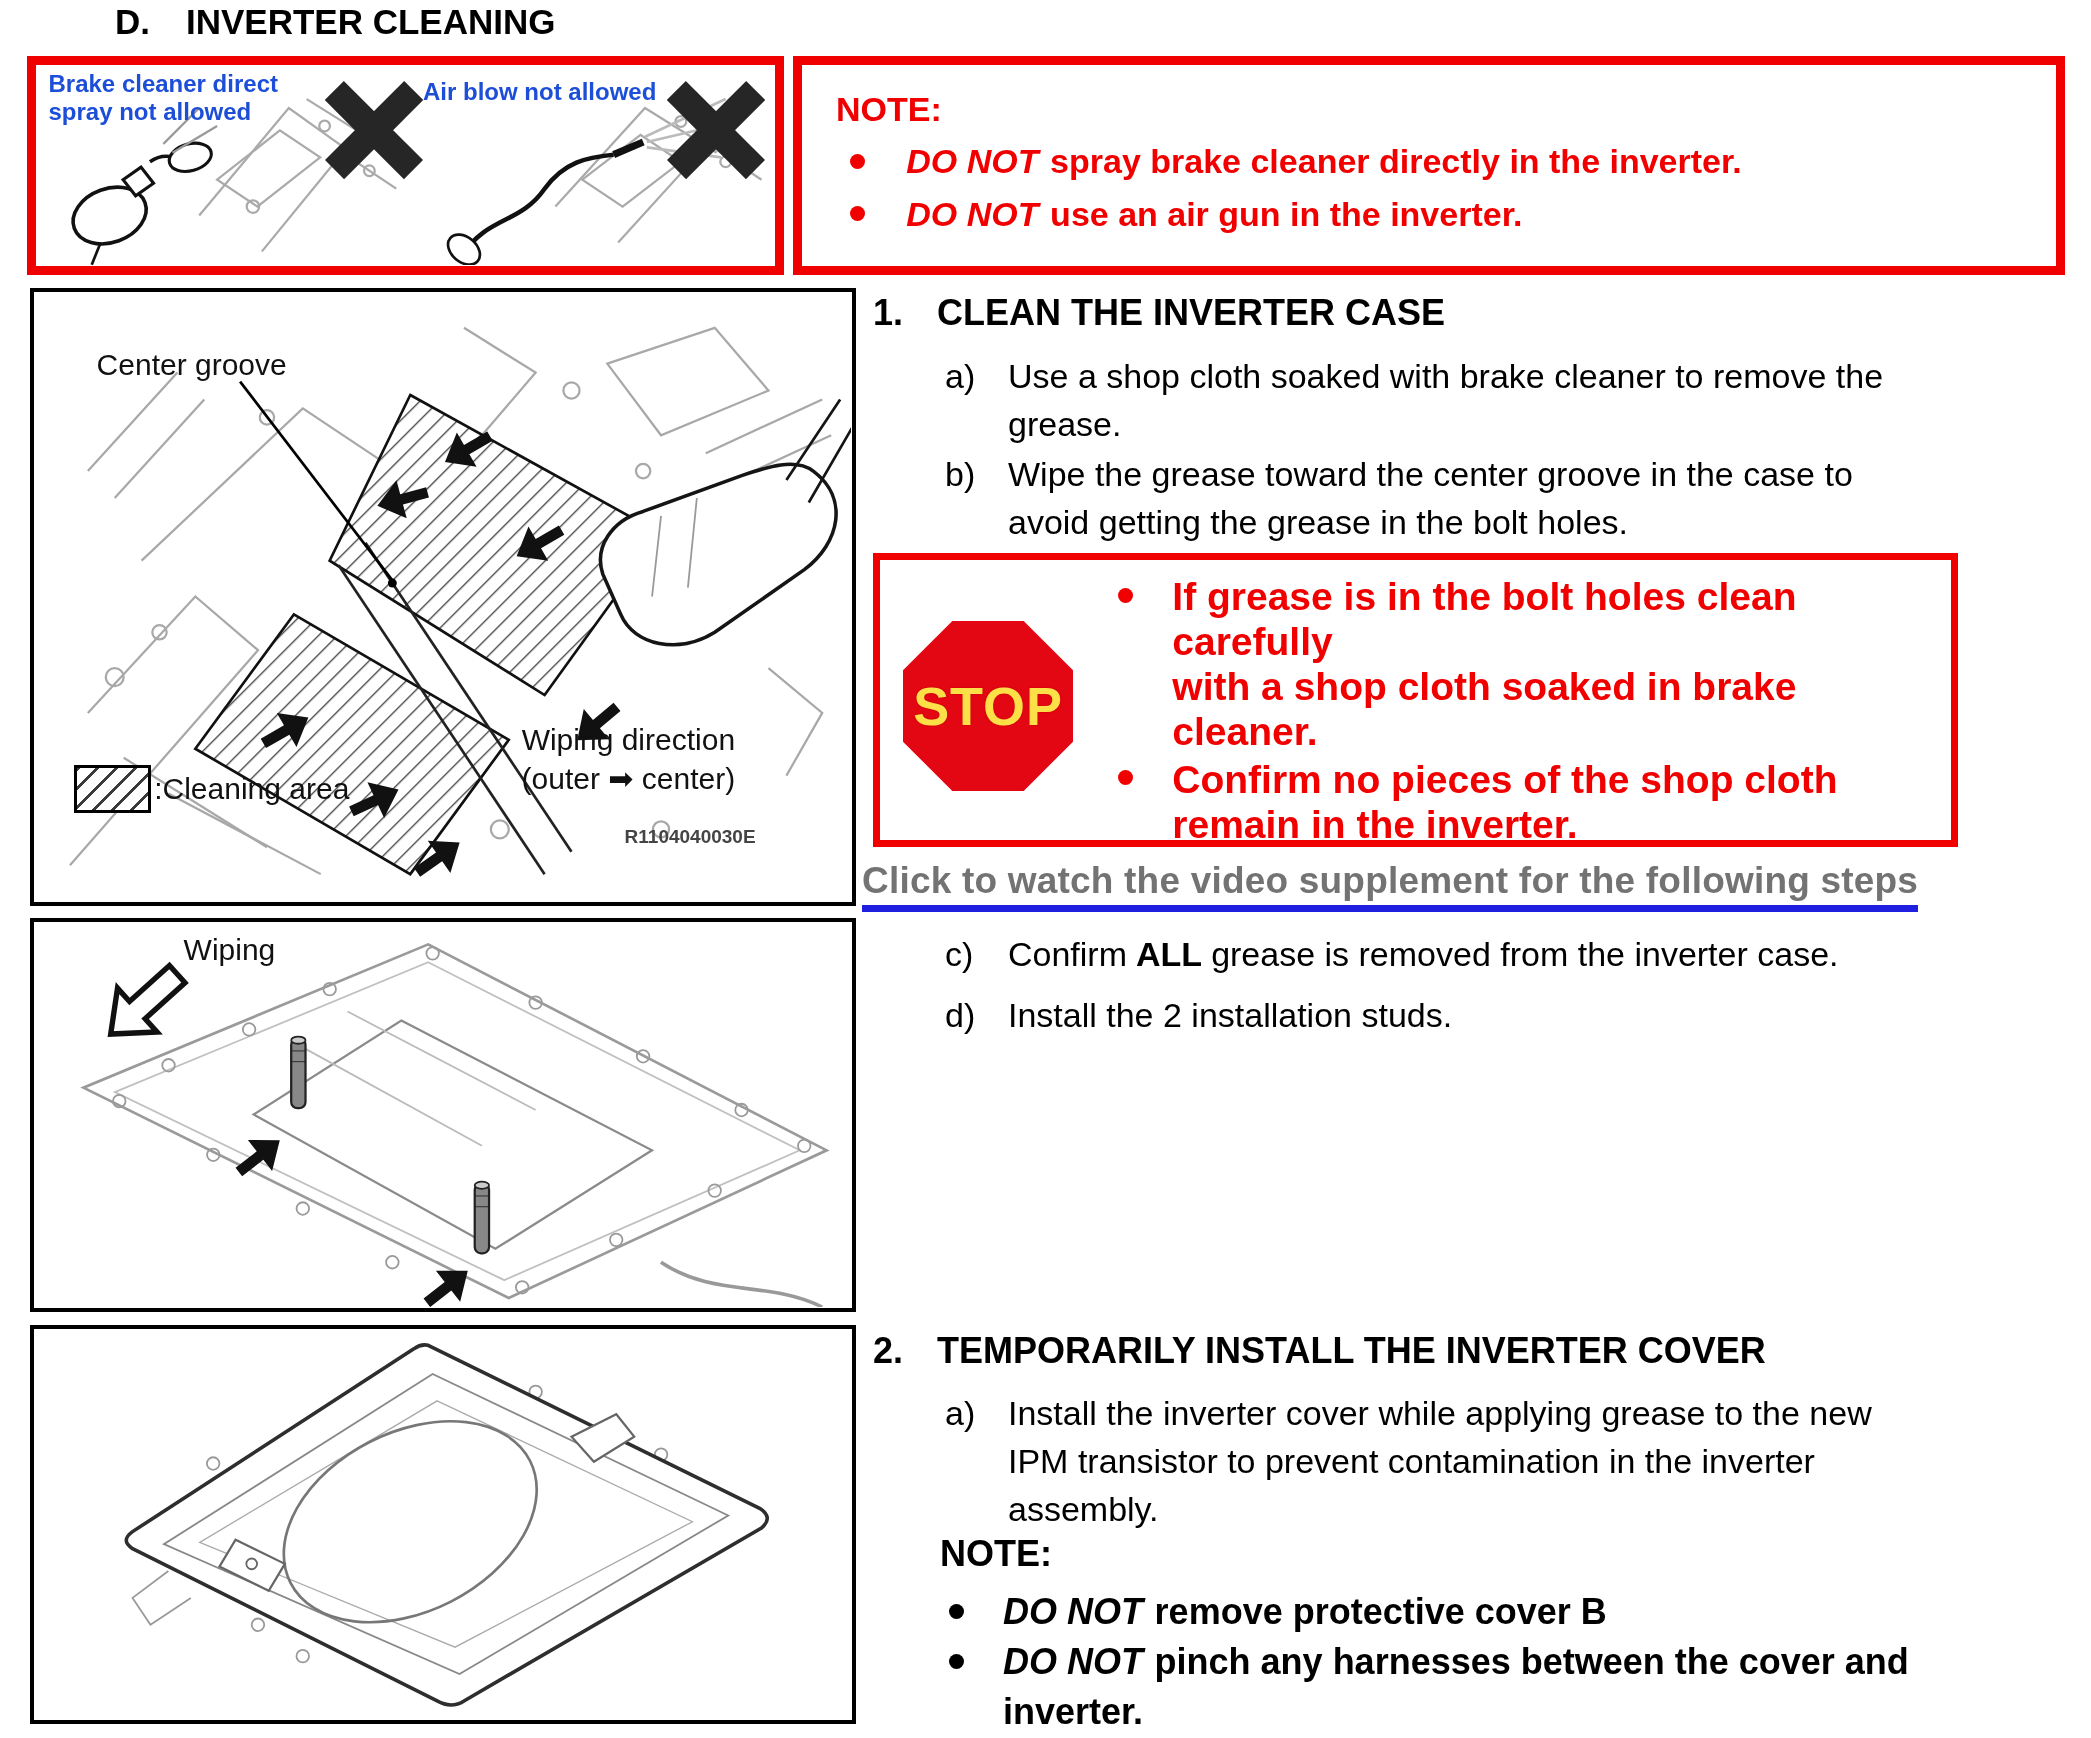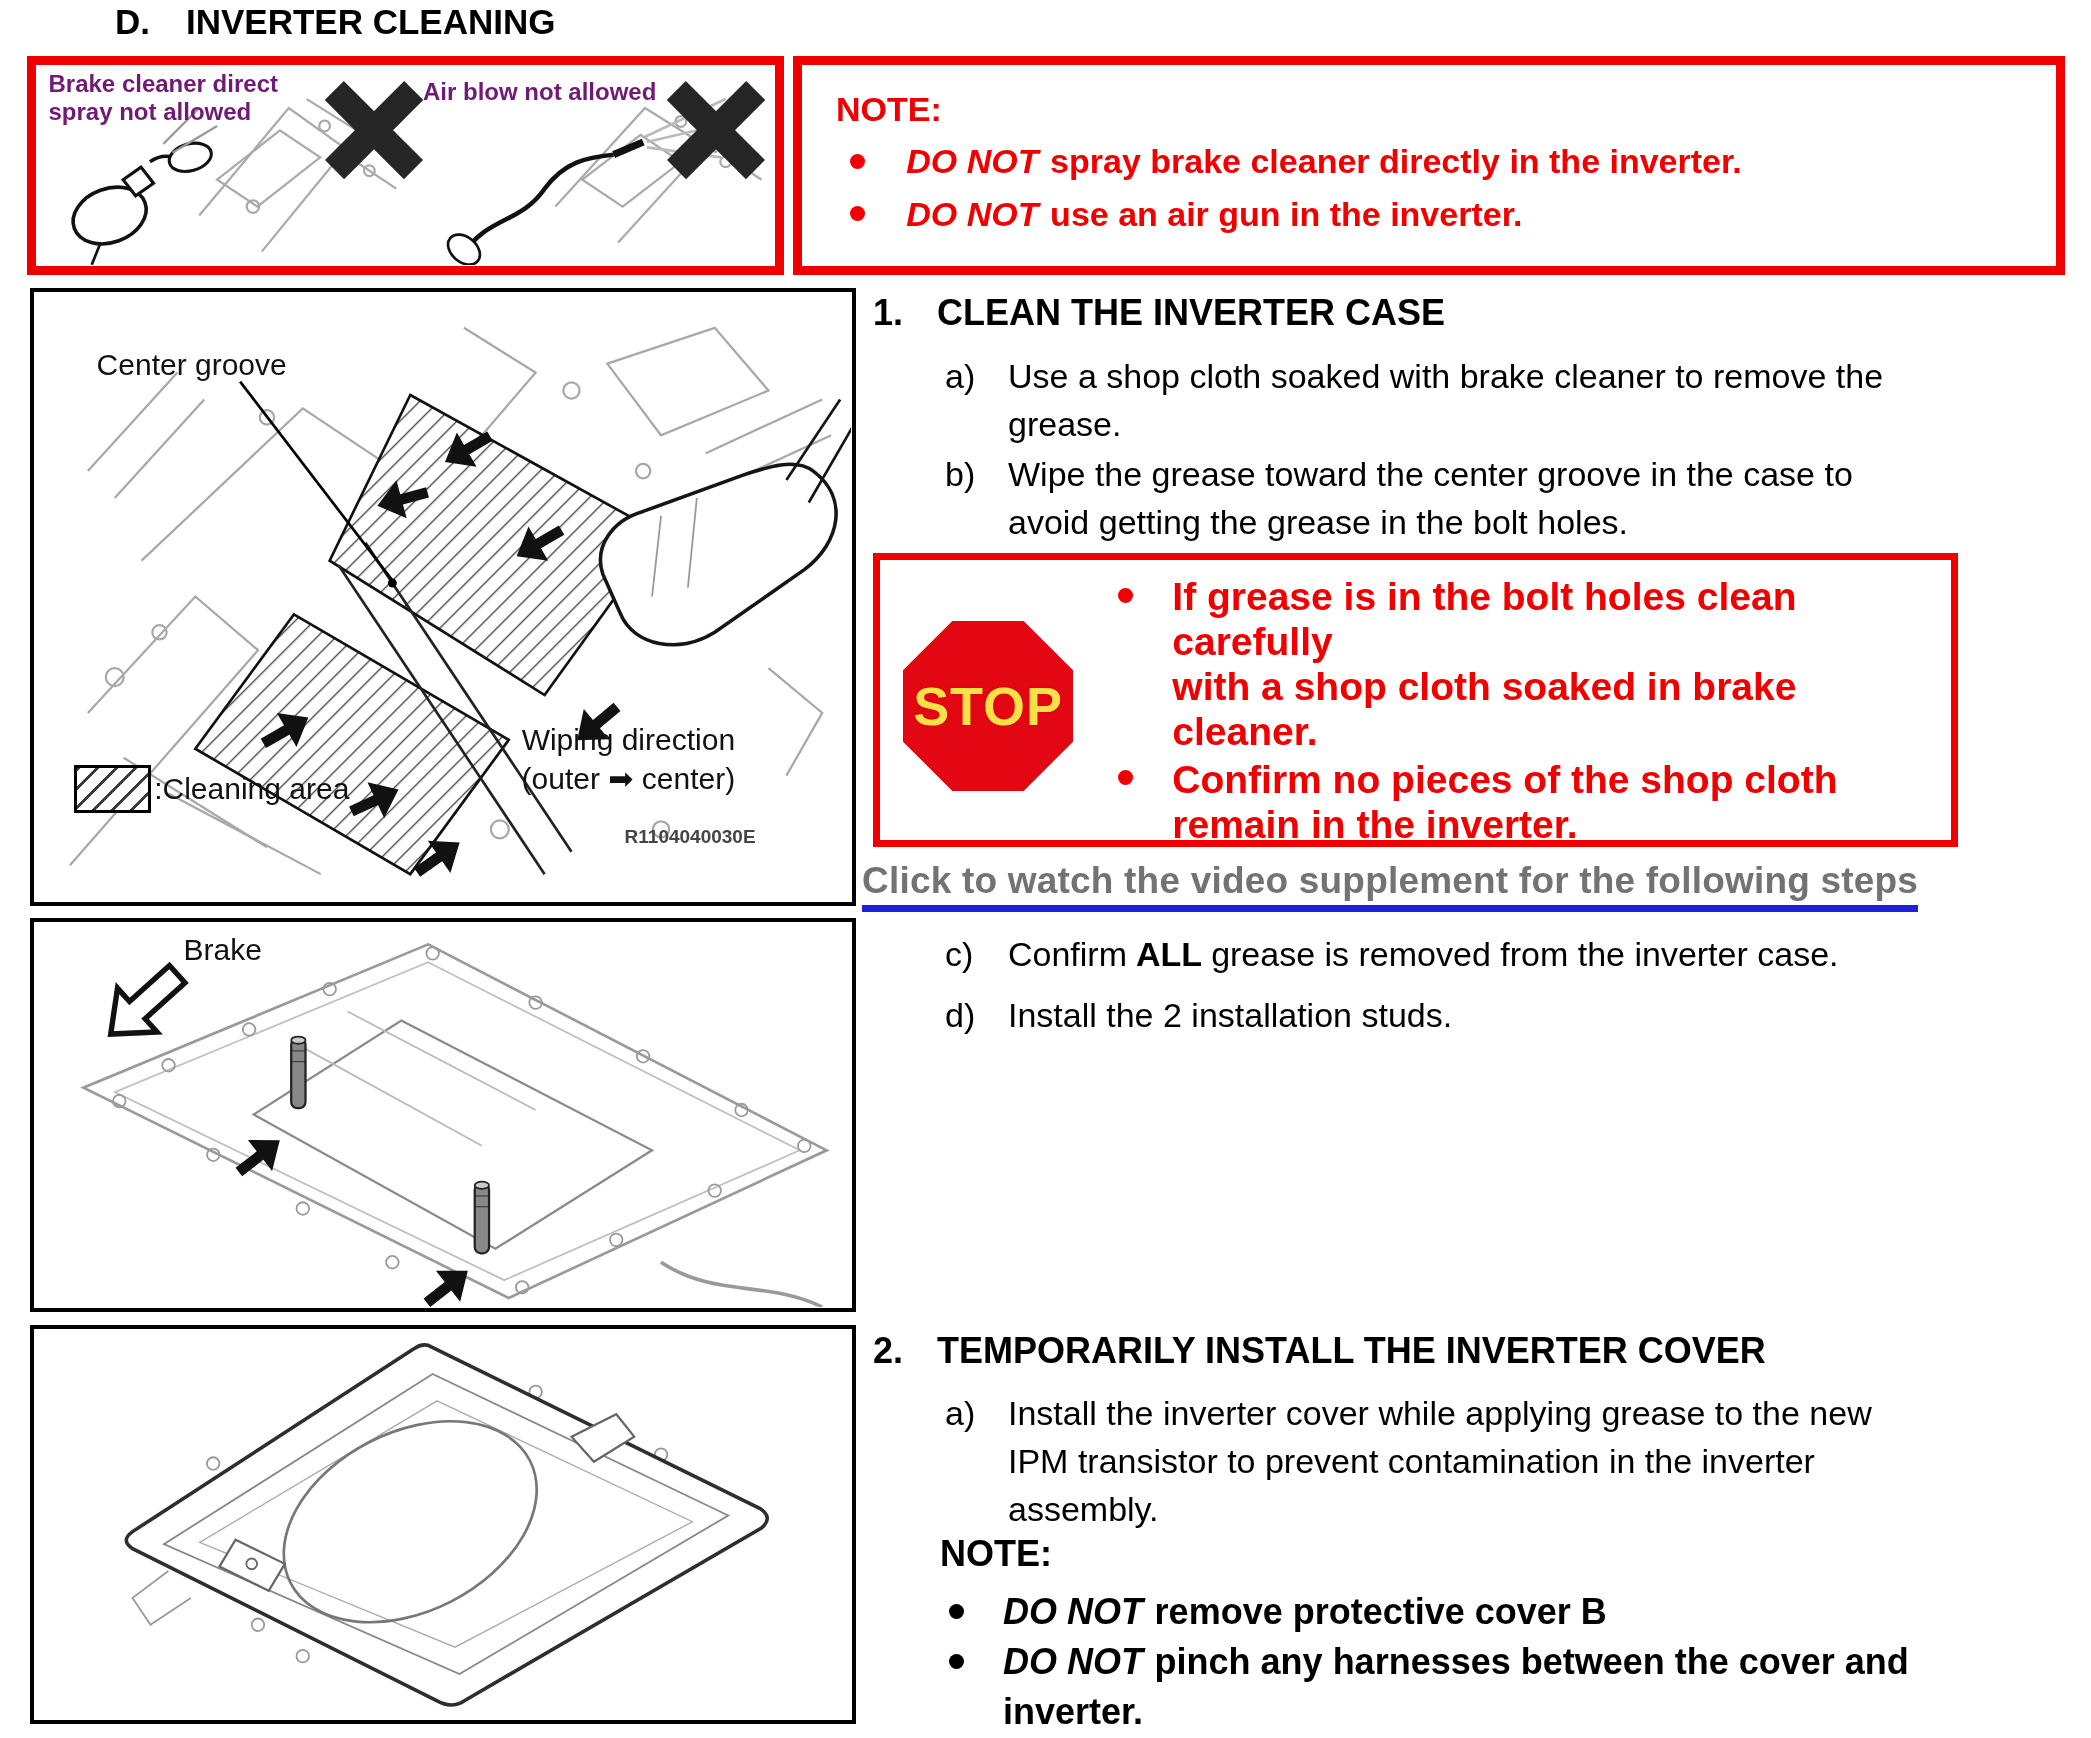--- a/index.html
+++ b/index.html
@@ -10,21 +10,21 @@
   }
   .abs { position:absolute; }
 
   
   .title { left:115px; top:1.8px; display:flex; gap:36px;
            font-size:35px; font-weight:bold; }
 
   
   .warn-illus { left:27px; top:56px; width:757px; height:219px;
                 border:9px solid #f10000; background:#fff; }
-  .warn-label { position:absolute; font-size:24px; font-weight:600; color:#701a75;
+  .warn-label { position:absolute; font-size:24px; font-weight:600; color:#1d4ed8;
                 line-height:28px; white-space:pre-line; }
   .xmark { position:absolute; width:106px; height:106px; }
   .xmark::before,.xmark::after { content:""; position:absolute; left:50%; top:-3%;
       width:27px; height:106%; background:#262626; transform-origin:center; }
   .xmark::before { transform:translateX(-50%) rotate(45deg); }
   .xmark::after  { transform:translateX(-50%) rotate(-45deg); }
 
   .warn-note { left:793px; top:56px; width:1272px; height:219px;
                border:9px solid #f10000; background:#fff; color:#f10000;
                padding:25px 0 0 34px; }
@@ -260,21 +260,21 @@
       <g fill="#111">
         <polygon points="0,16 30,16 30,0 58,22 30,44 30,28 0,28" transform="translate(215,262) rotate(-38)"></polygon>
         <polygon points="0,16 30,16 30,0 58,22 30,44 30,28 0,28" transform="translate(425,408) rotate(-38)"></polygon>
       </g>
       <g transform="translate(70,40)">
         <g transform="rotate(-42 60 45)">
           <polygon points="0,45 40,12 40,32 100,32 100,58 40,58 40,78" fill="#ffffff" stroke="#111" stroke-width="6"></polygon>
         </g>
       </g>
     </svg>
-    <div class="fig-label" style="left:150px;top:10.7px">Brake</div>
+    <div class="fig-label" style="left:150px;top:10.7px">Wiping</div>
   </div>
 
   <div class="abs frame fig3">
     <svg width="817" height="390" viewBox="0 0 912 435">
       <g stroke="#999" stroke-width="2" fill="none">
         <path d="M150 270 L110 300 L130 330 L175 300"></path>
         <circle cx="250" cy="330" r="7"></circle>
           <circle cx="300" cy="365" r="7"></circle>
           <circle cx="560" cy="350" r="7"></circle>
         <circle cx="620" cy="310" r="7"></circle>

